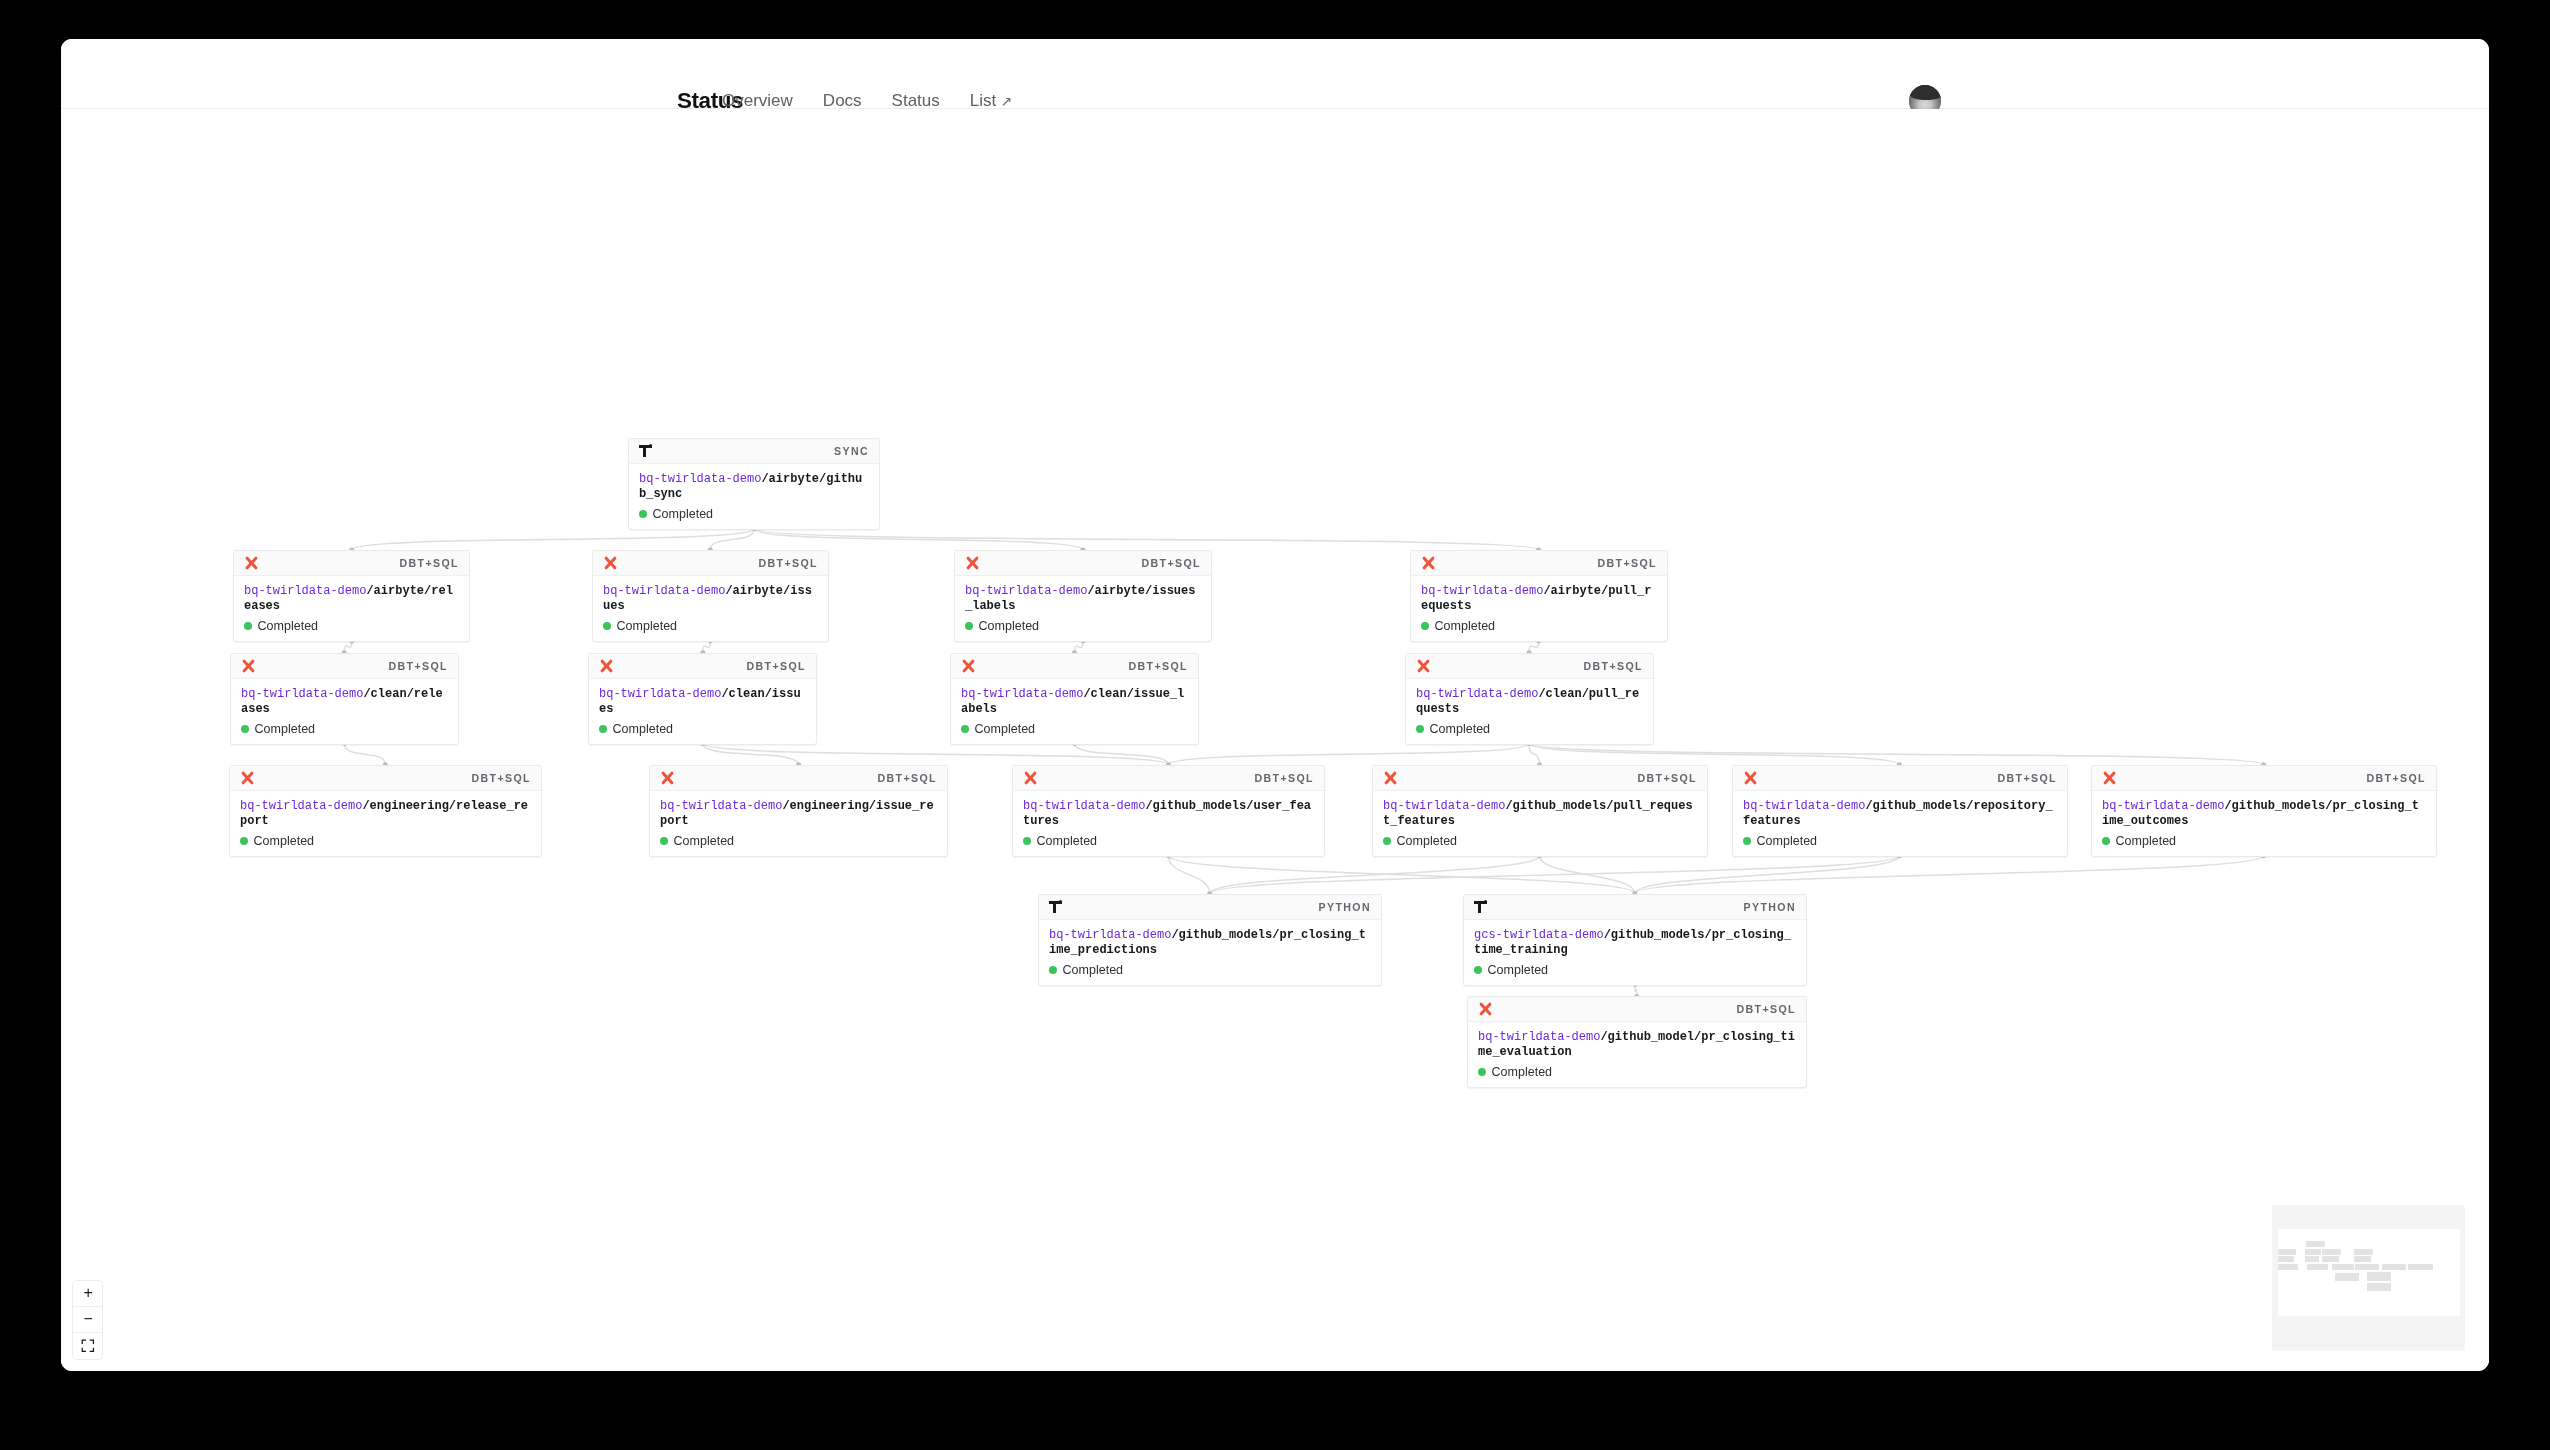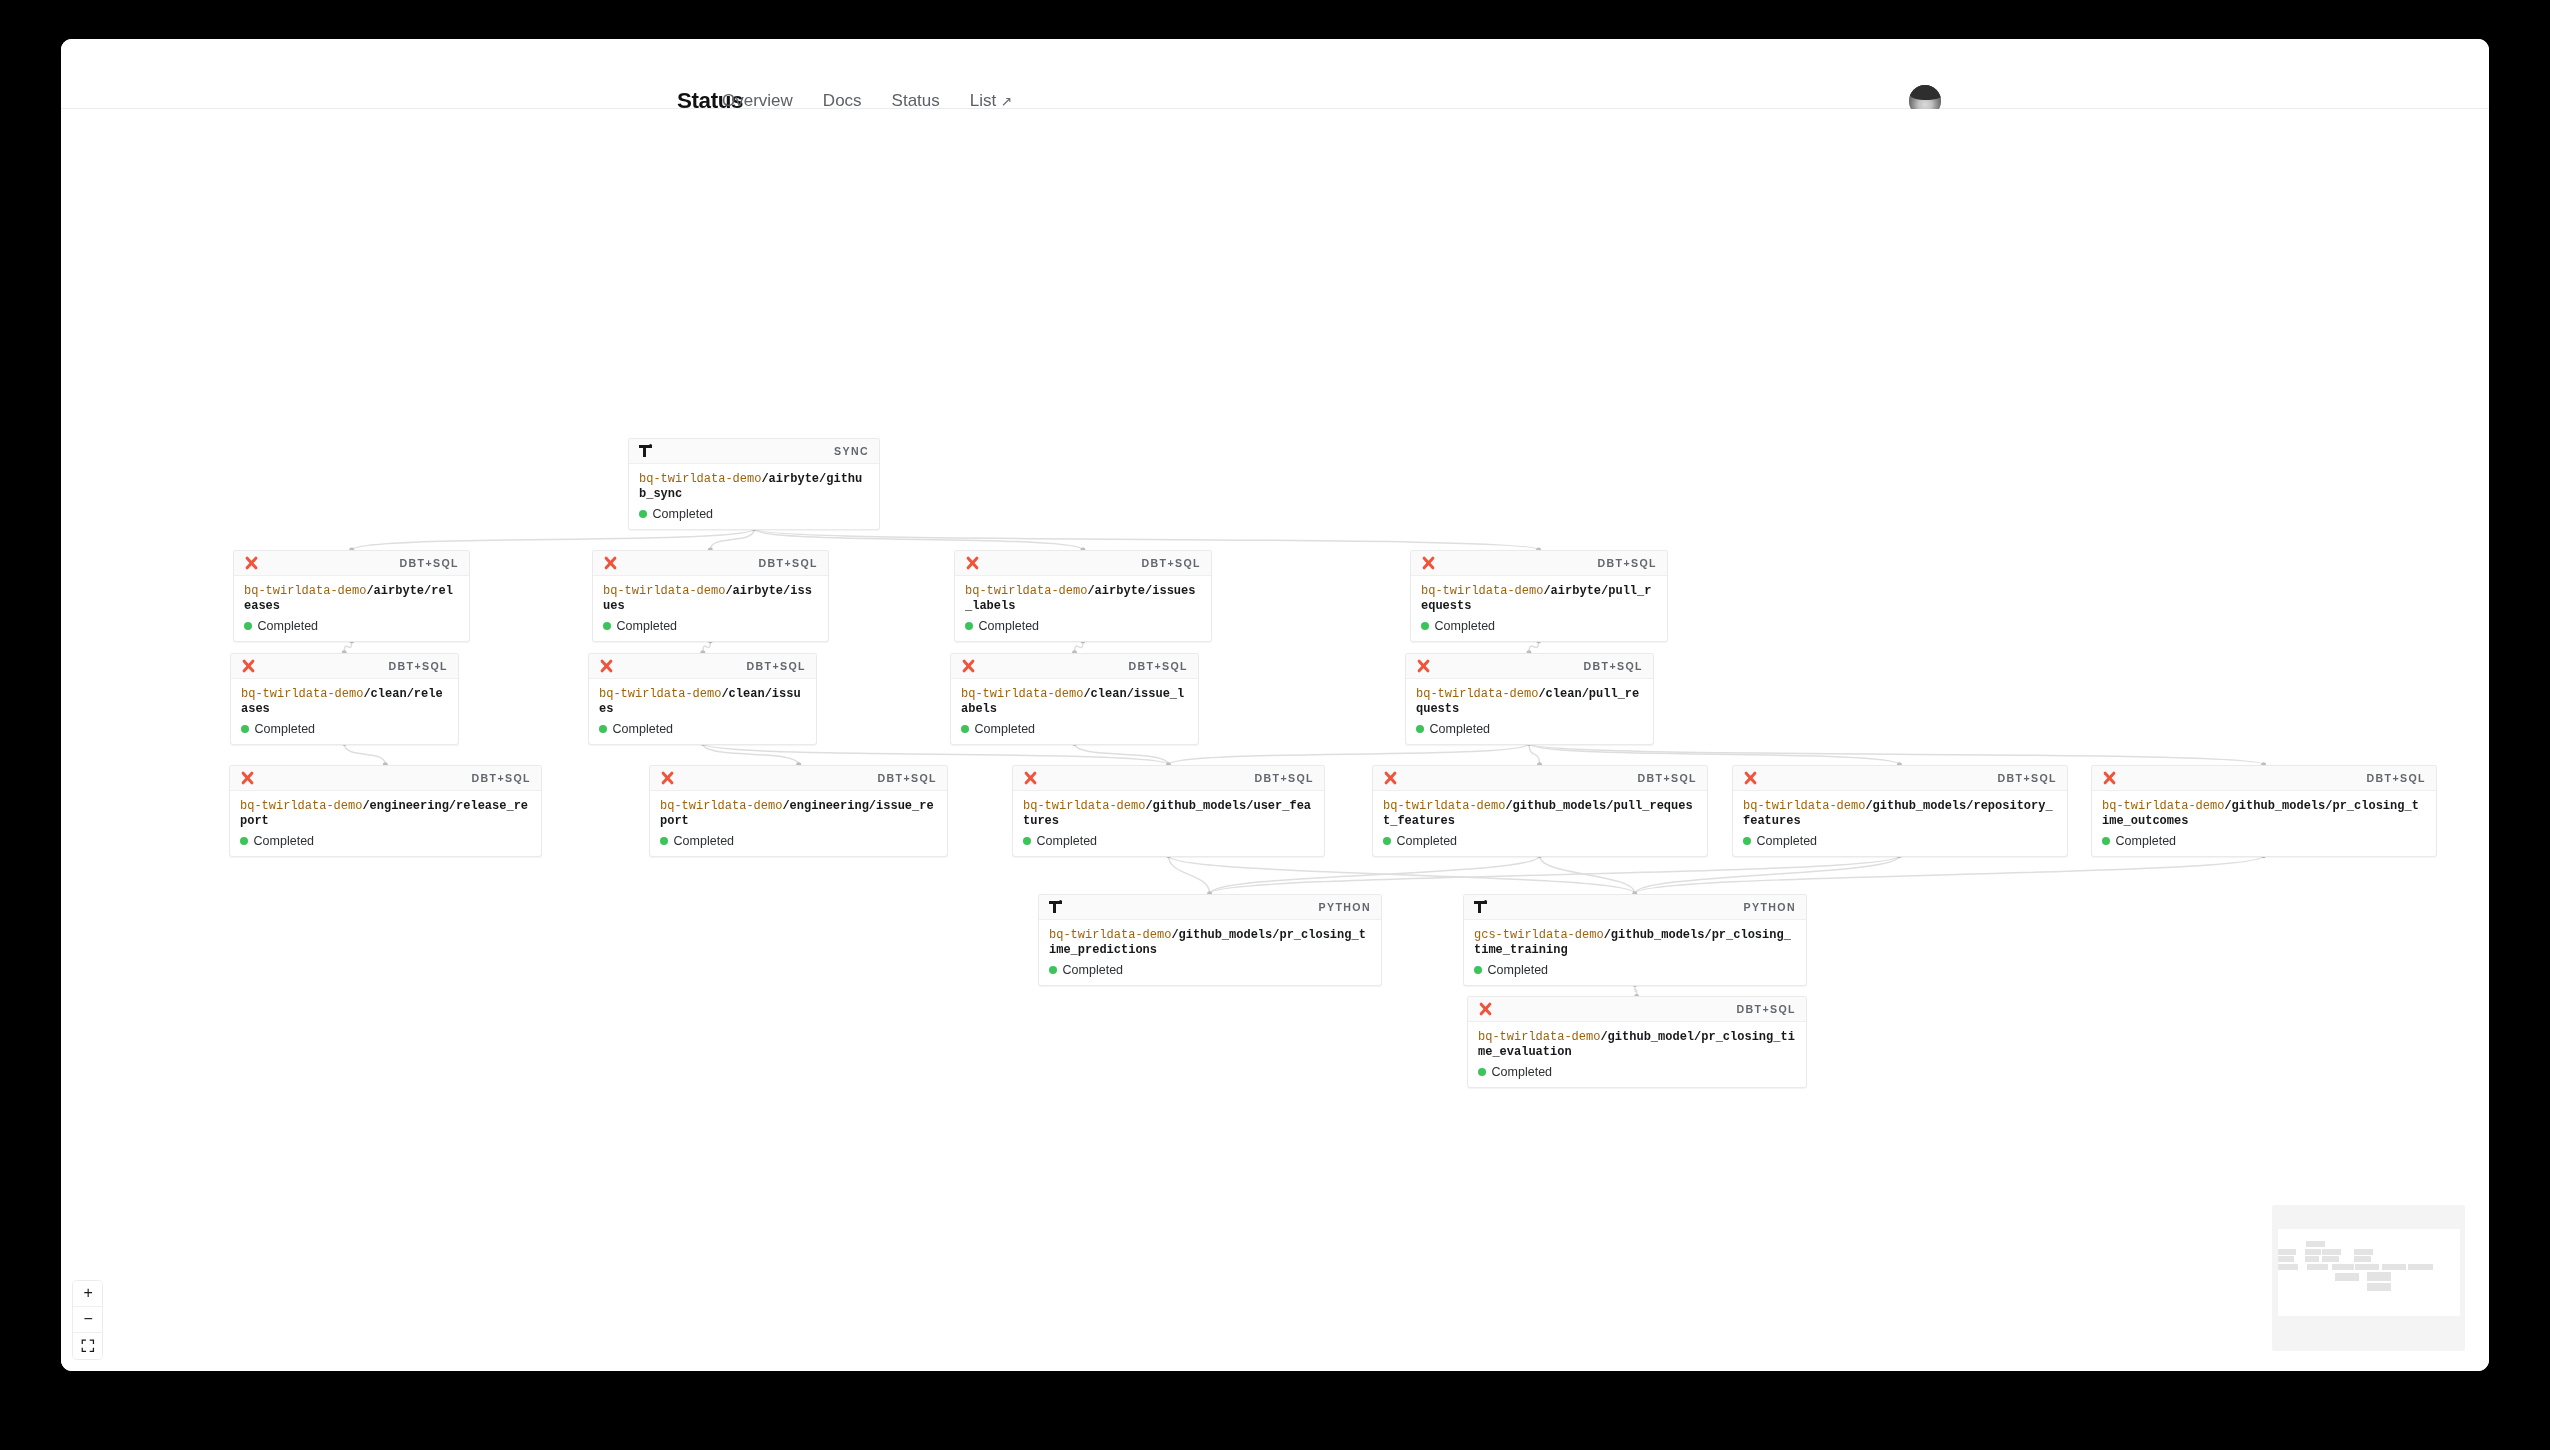--- a/index.html
+++ b/index.html
@@ -140,21 +140,21 @@
   }
   .node-kind {
     font-size: 10.6px; letter-spacing: 1.4px; color: #63676d;
     font-weight: 700; font-family: "Liberation Sans", sans-serif;
   }
   .node-body { padding: 7.5px 10px 7.5px 10px; }
   .node-path {
     font-family: "Liberation Mono", monospace;
     font-size: 12px; line-height: 15.6px; word-break: break-all;
   }
-  .node-path .ns { color: #a16207; margin-top: 45px; }
+  .node-path .ns { color: #6d28d9; margin-top: 45px; }
   .node-path .nm { color: #17181a; font-weight: 700; }
   .node-status { display: flex; align-items: center; gap: 5.6px; margin-top: 4.4px; }
   .dot { width: 8px; height: 8px; border-radius: 50%; background: #3cc45b; flex: 0 0 auto; }
   .node-status span { font-size: 12.5px; color: #2d3034; }
 
   
   .dbt-icon { width: 13.7px; height: 13.7px; position: relative; flex: 0 0 auto; }
   .dbt-icon::before, .dbt-icon::after {
     content: ""; position: absolute; left: 5.6px; top: -1.2px;
     width: 3.1px; height: 16px; border-radius: 1.9px; background: #f0543b;

